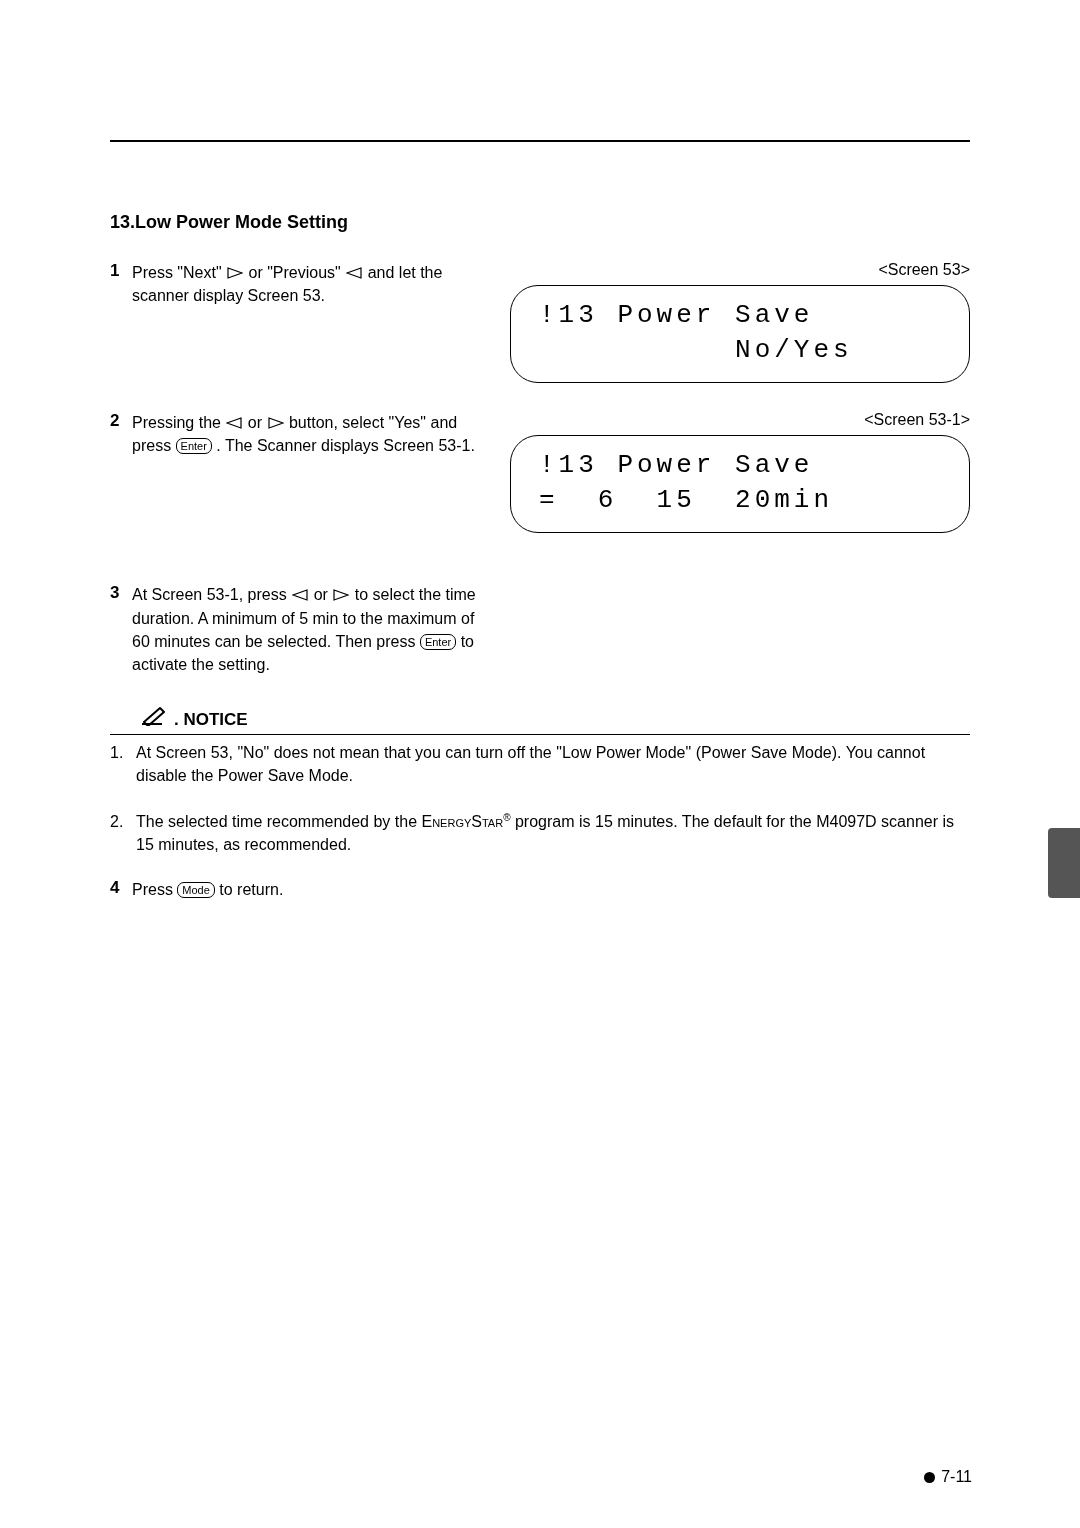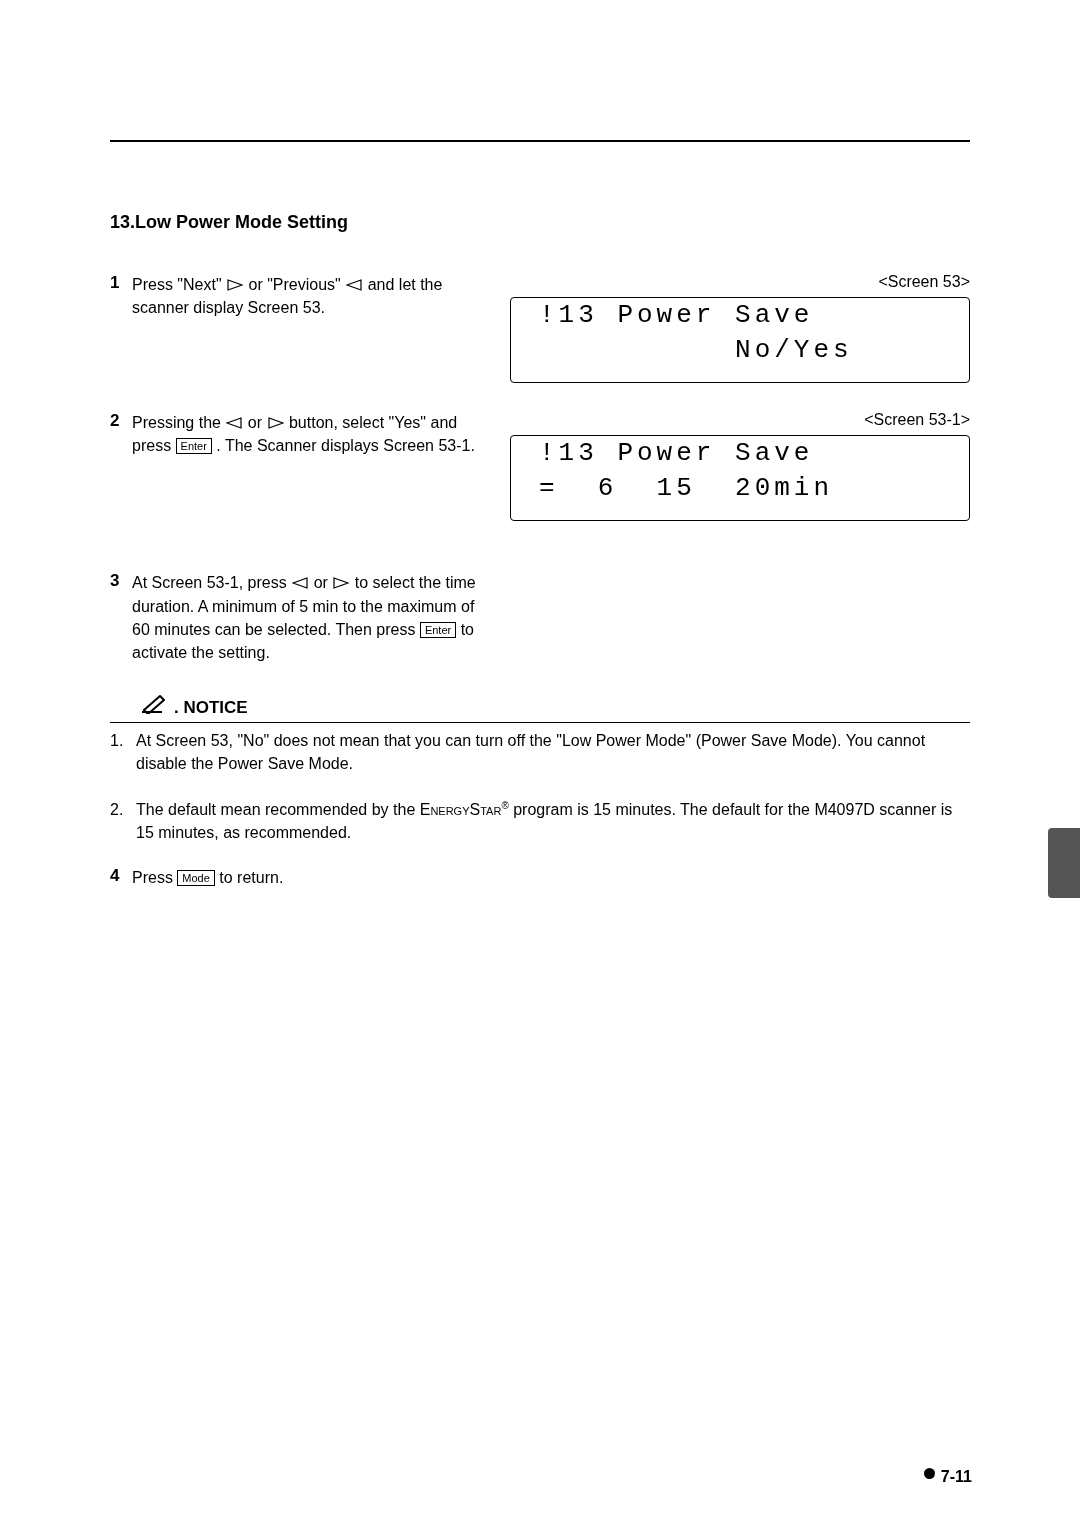--- a/index.html
+++ b/index.html
@@ -15,21 +15,21 @@
   .page {
     padding: 140px 110px 0 110px;
   }
   .rule {
     border-top: 2px solid #000;
     margin-bottom: 70px;
   }
   .section-title {
     font-weight: bold;
     font-size: 18px;
-    margin-bottom: 40px;
+    margin-bottom: 28px;
   }
   .row {
     display: flex;
     align-items: flex-start;
     margin-bottom: 28px;
   }
   .left-col { width: 380px; padding-right: 20px; }
   .right-col { flex: 1; }
   .step {
     display: flex;
@@ -47,35 +47,35 @@
   .arrow-left,
   .arrow-right {
     display: inline-block;
     vertical-align: middle;
     margin: 0 1px 2px 1px;
   }
   .arrow-left svg, .arrow-right svg { display:block; }
   .keycap {
     display: inline-block;
     border: 1px solid #000;
-    border-radius: 0;
+    border-radius: 7px;
     font-size: 11px;
     padding: 0 4px;
     line-height: 14px;
     vertical-align: 1px;
   }
   .screen-label {
     font-size: 16px;
     margin-bottom: 6px;
     text-align: right;
   }
   .lcd-box {
     border: 1.5px solid #000;
-    border-radius: 4px;
-    padding: 0 28px 14px 28px;
+    border-radius: 28px;
+    padding: 12px 28px 14px 28px;
     font-family: "Courier New", monospace;
     font-size: 26px;
     letter-spacing: 4px;
     line-height: 1.35;
     white-space: pre;
   }
   .notice-row {
     display: flex;
     align-items: flex-end;
     margin-bottom: 4px;
@@ -112,23 +112,22 @@
     background: #555;
     border-top-left-radius: 4px;
     border-bottom-left-radius: 4px;
   }
   .page-footer {
     position: absolute;
     bottom: 42px;
     right: 108px;
     font-size: 16px;
     display: flex;
-    align-items: flex-start;
+    align-items: center;
     gap: 6px;
-    font-weight: bold;
   }
   .bullet {
     width: 11px; height: 11px; border-radius: 50%; background:#000; display:inline-block;
   }
 </style>
 </head>
 <body>
 
 <div class="page">
   <div class="rule"></div>
@@ -219,21 +218,21 @@
   <div class="notice-divider"></div>
 
   <div class="notice-list">
     <div class="num">1.</div>
     <div class="notice-text">At Screen 53, "No" does not mean that you can turn off the "Low Power Mode" (Power Save Mode). You cannot disable the Power Save Mode.</div>
   </div>
   <div class="spacer"></div>
   <div class="notice-list">
     <div class="num">2.</div>
     <div class="notice-text">
-      <span>The default mean recommended by the E</span><span class="smallcaps">nergy</span><span>S</span><span class="smallcaps">tar</span><span class="sup">®</span><span> program is 15 minutes.  The default for the M4097D scanner is 15 minutes, as recommended.</span>
+      <span>The selected time recommended by the E</span><span class="smallcaps">nergy</span><span>S</span><span class="smallcaps">tar</span><span class="sup">®</span><span> program is 15 minutes.  The default for the M4097D scanner is 15 minutes, as recommended.</span>
     </div>
   </div>
 
   <div class="spacer"></div>
 
   <div class="step">
     <div class="step-num">4</div>
     <div class="step-body">
       <span>Press </span>
       <span class="keycap">Mode</span>

